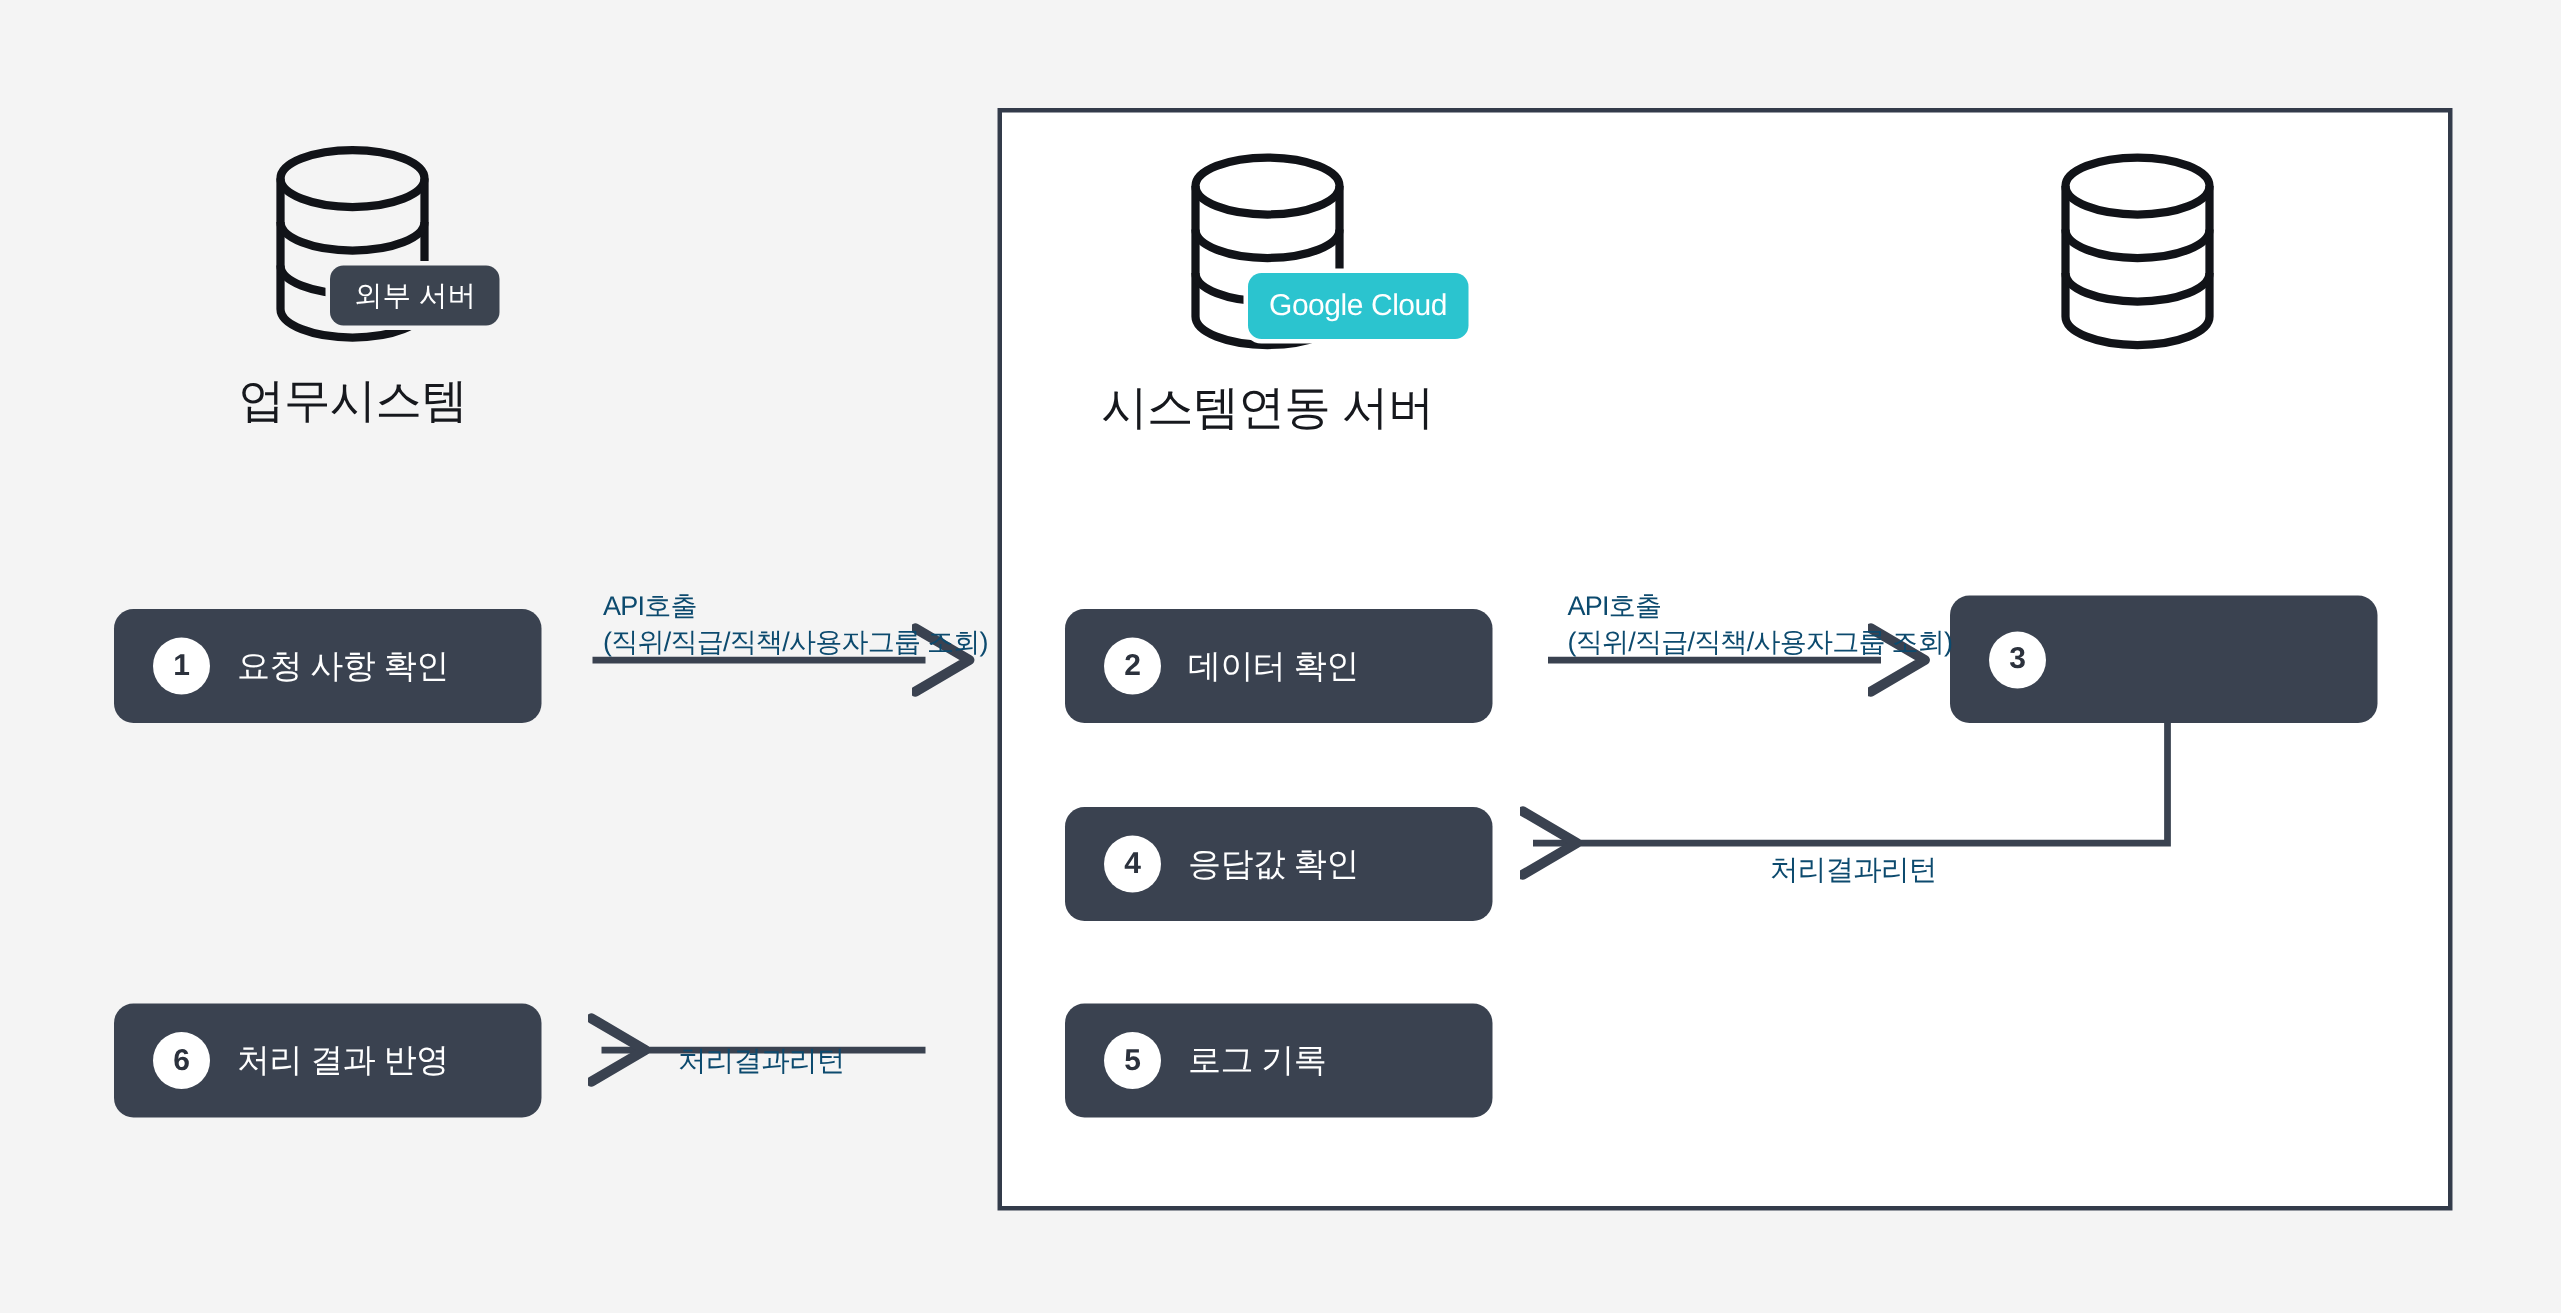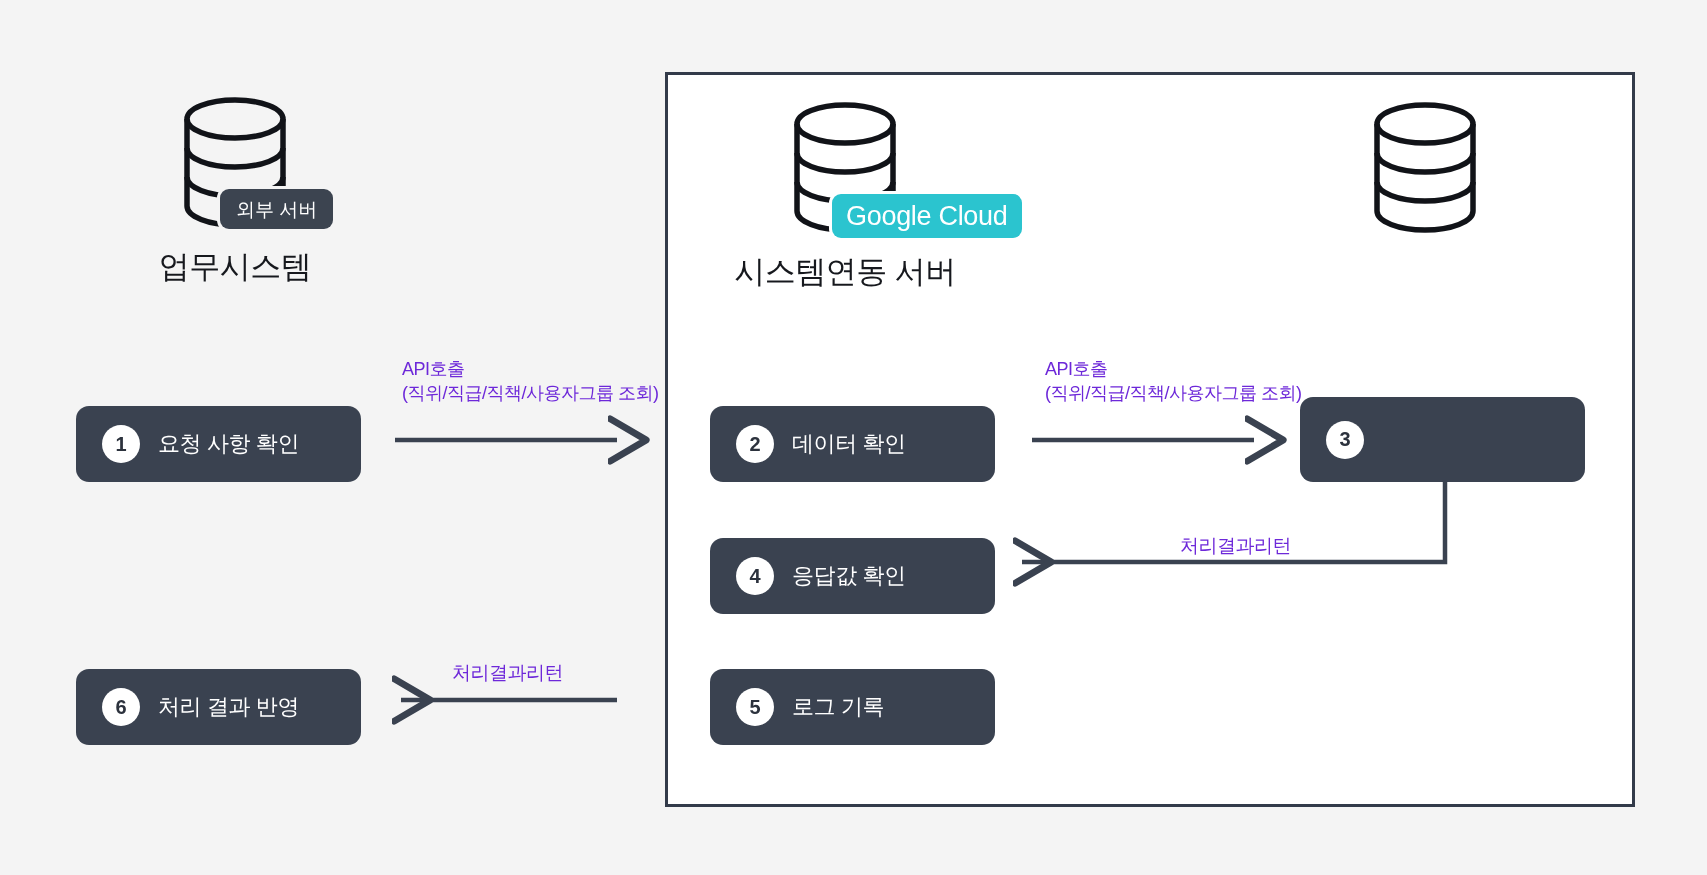--- a/index.html
+++ b/index.html
@@ -36,21 +36,20 @@
     position: absolute;
     border-radius: 9px;
     color: #ffffff;
     white-space: nowrap;
     display: flex;
     align-items: center;
     justify-content: center;
     font-weight: 500;
     line-height: 1;
     box-shadow: 0 0 0 3px #f4f4f4;
-    margin-top: 12px;
   }
   .node-badge.on-white { box-shadow: 0 0 0 3px #ffffff; }
 
   .badge-dark { background: #3c4450; }
   .badge-teal { background: #2bc4cf; }
 
   .node-title {
     font-size: 31px;
     font-weight: 400;
     color: #16181d;
@@ -58,21 +57,21 @@
     margin-top: 16px;
     white-space: nowrap;
   }
 
   
   #node-external  { left: 95px;  top: 95px;  width: 280px; }
   #node-relay     { left: 705px; top: 100px; width: 280px; }
   #node-daouoffice{ left: 1285px;top: 100px; width: 280px; }
 
   #badge-external   { left: 45px;  top: 82px;  height: 40px; padding: 0 16px; font-size: 19px; }
-  #badge-relay      { left: 47px;  top: 82px;  height: 44px; padding: 0 14px; font-size: 27px; }
+  #badge-relay      { left: 47px;  top: 82px;  height: 44px; padding: 0 14px; font-size: 20px; }
   #badge-daouoffice { left: 44px;  top: 82px;  height: 40px; padding: 0 12px; font-size: 19px; }
 
   
   .gc-word { font-family: "Liberation Sans", sans-serif; font-weight: 400; letter-spacing: -0.3px; }
 
   
   .step-box {
     position: absolute;
     background: #3a4250;
     border-radius: 13px;
@@ -106,24 +105,25 @@
   #step-4 { left: 710px; top: 538px; width: 285px; height: 76px; }
   #step-5 { left: 710px; top: 669px; width: 285px; height: 76px; }
   #step-6 { left: 76px;  top: 669px; width: 285px; height: 76px; }
 
   
   .arrow-svg { position: absolute; overflow: visible; }
 
   .edge-label {
     position: absolute;
     font-size: 18px;
-    color: #6d28d9;
+    color: #0c4a6e;
     line-height: 1.35;
     letter-spacing: -0.5px;
     white-space: pre-line;
+    margin-top: 35px;
   }
 
   #label-api-1 { left: 402px;  top: 357px; }
   #label-api-2 { left: 1045px; top: 357px; }
   #label-ret-1 { left: 1180px; top: 533px; font-size: 19px; }
   #label-ret-2 { left: 452px;  top: 660px; font-size: 19px; }
 </style>
 </head>
 <body>
 

